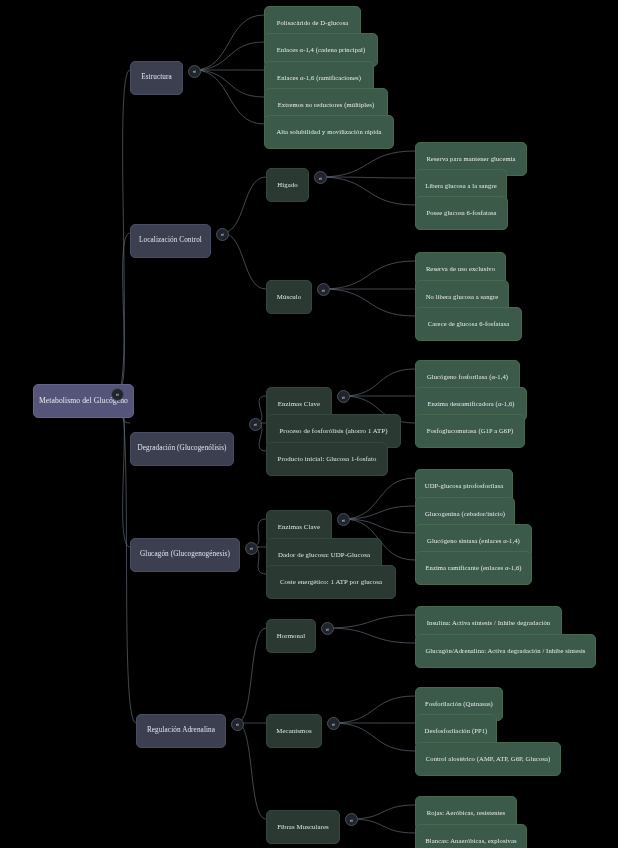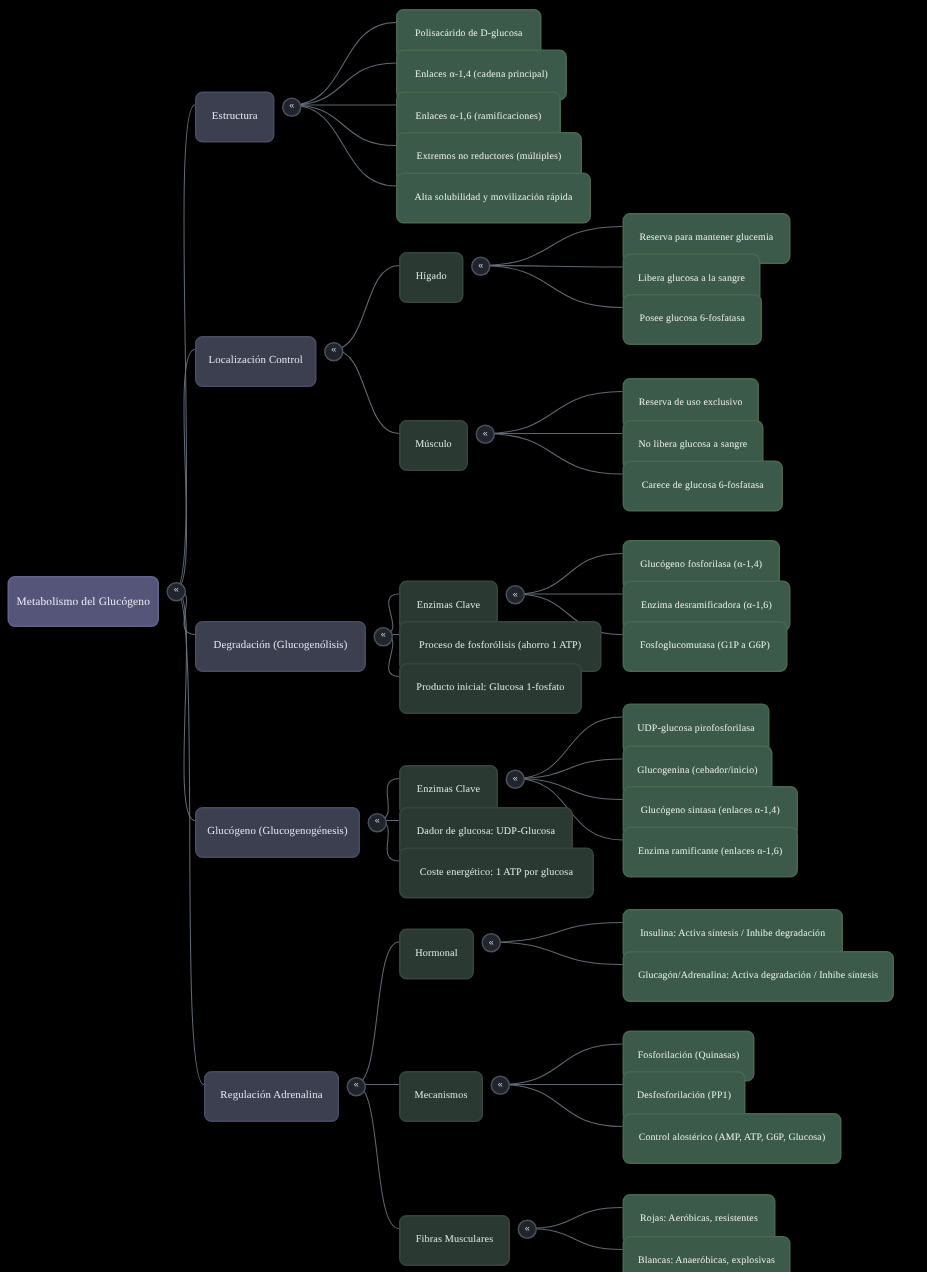--- a/index.html
+++ b/index.html
@@ -39,20 +39,21 @@
     letter-spacing: 0.1px;
     line-height: 1;
     cursor: default;
   }
   .node-root {
     background: #55557a;
     color: #eceaf5;
     font-size: 7.6px;
     height: 16px;
     border: 1px solid #63638a;
+    margin-left: 28px;
   }
   .node-l1 {
     background: #3b3f50;
     color: #e3e6ee;
     font-size: 7.2px;
     height: 18px;
     border: 1px solid #474c60;
   }
   .node-l2 {
     background: #2a3a33;
@@ -162,34 +163,34 @@
       <div class="node node-leaf" style="left: 415px; top: 142px; width: 112px;">Reserva para mantener glucemia</div>
       <div class="node node-leaf" style="left: 415px; top: 169px; width: 92px;">Libera glucosa a la sangre</div>
       <div class="node node-leaf" style="left: 415px; top: 196px; width: 93px;">Posee glucosa 6-fosfatasa</div>
       <div class="node node-l2" style="left: 266px; top: 280px; width: 46px;">Músculo</div>
       <div class="collapse-btn" style="left: 317px; top: 283px;">
         <span>«</span>
       </div>
       <div class="node node-leaf" style="left: 415px; top: 252px; width: 91px;">Reserva de uso exclusivo</div>
       <div class="node node-leaf" style="left: 415px; top: 280px; width: 94px;">No libera glucosa a sangre</div>
       <div class="node node-leaf" style="left: 415px; top: 307px; width: 107px;">Carece de glucosa 6-fosfatasa</div>
-      <div class="node node-l1" style="left: 130px; top: 414px; width: 114px;">Degradación (Glucogenólisis)</div>
+      <div class="node node-l1" style="left: 130px; top: 432px; width: 104px;">Degradación (Glucogenólisis)</div>
       <div class="collapse-btn" style="left: 249px; top: 417.5px;">
         <span>«</span>
       </div>
       <div class="node node-l2" style="left: 266px; top: 387px; width: 66px;">Enzimas Clave</div>
       <div class="collapse-btn" style="left: 337px; top: 390px;">
         <span>«</span>
       </div>
       <div class="node node-leaf" style="left: 415px; top: 360px; width: 105px;">Glucógeno fosforilasa (α-1,4)</div>
       <div class="node node-leaf" style="left: 415px; top: 387px; width: 112px;">Enzima desramificadora (α-1,6)</div>
       <div class="node node-leaf" style="left: 415px; top: 414px; width: 110px;">Fosfoglucomutasa (G1P a G6P)</div>
       <div class="node node-l2" style="left: 266px; top: 414px; width: 135px;">Proceso de fosforólisis (ahorro 1 ATP)</div>
       <div class="node node-l2" style="left: 266px; top: 442px; width: 122px;">Producto inicial: Glucosa 1-fosfato</div>
-      <div class="node node-l1" style="left: 130px; top: 538px; width: 110px;">Glucógeno (Glucogenogénesis)</div>
+      <div class="node node-l1" style="left: 130px; top: 538px; width: 110px;">Glucagón (Glucogenogénesis)</div>
       <div class="collapse-btn" style="left: 245px; top: 541.5px;">
         <span>«</span>
       </div>
       <div class="node node-l2" style="left: 266px; top: 510px; width: 66px;">Enzimas Clave</div>
       <div class="collapse-btn" style="left: 337px; top: 513px;">
         <span>«</span>
       </div>
       <div class="node node-leaf" style="left: 415px; top: 469px; width: 98px;">UDP-glucosa pirofosforilasa</div>
       <div class="node node-leaf" style="left: 415px; top: 497px; width: 100px;">Glucogenina (cebador/inicio)</div>
       <div class="node node-leaf" style="left: 415px; top: 524px; width: 117px;">Glucógeno sintasa (enlaces α-1,4)</div>

